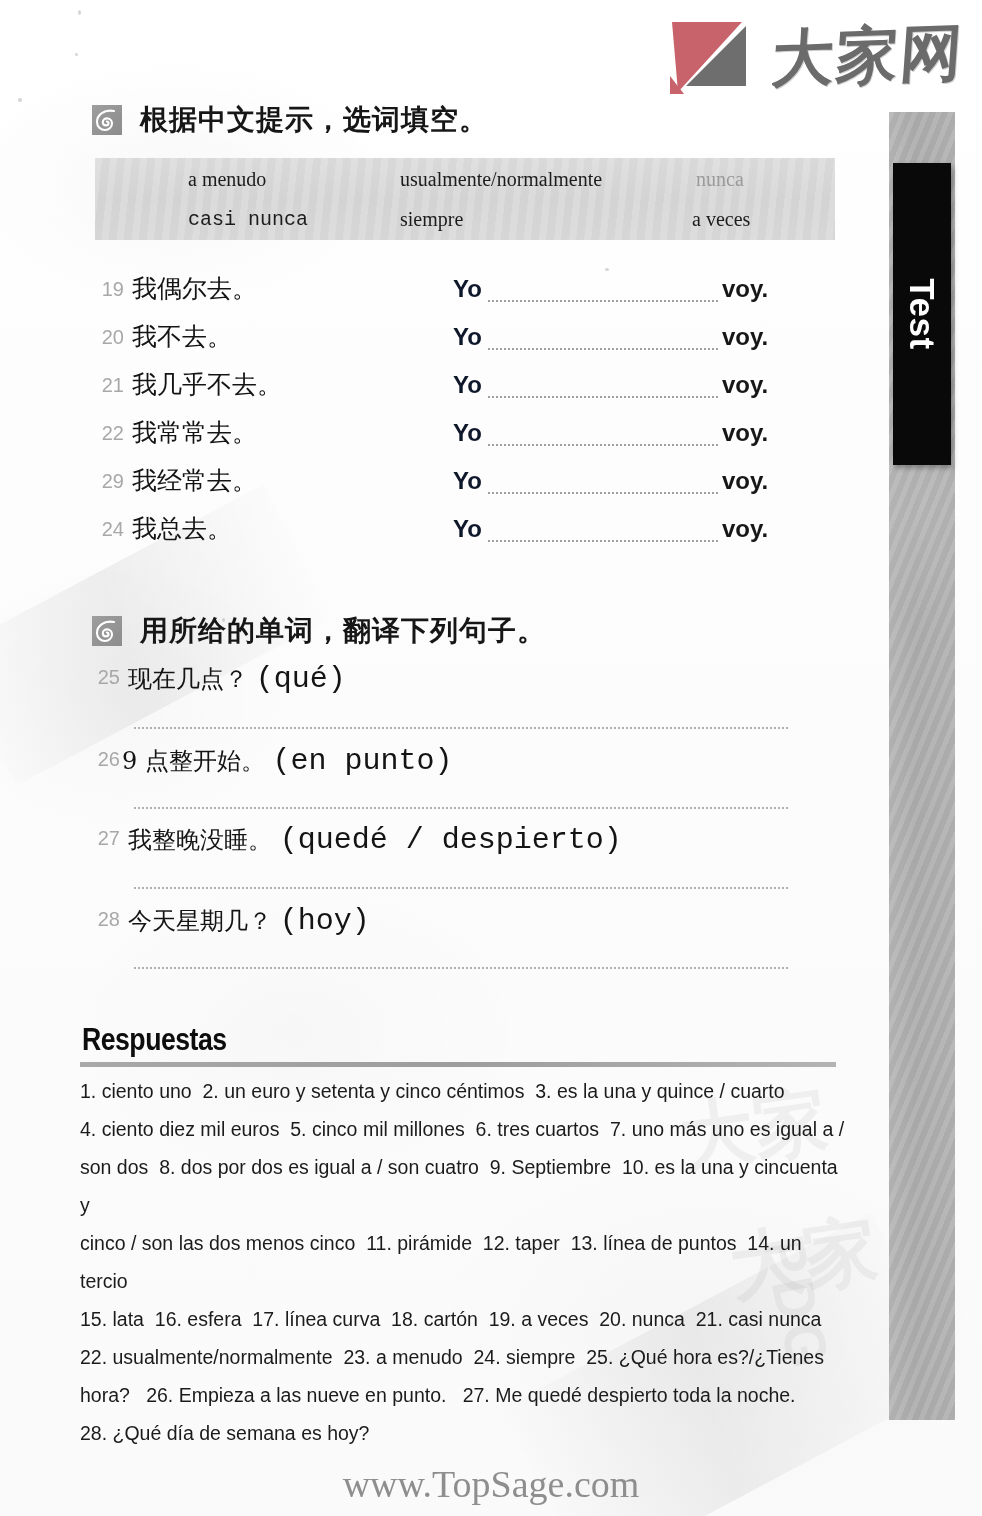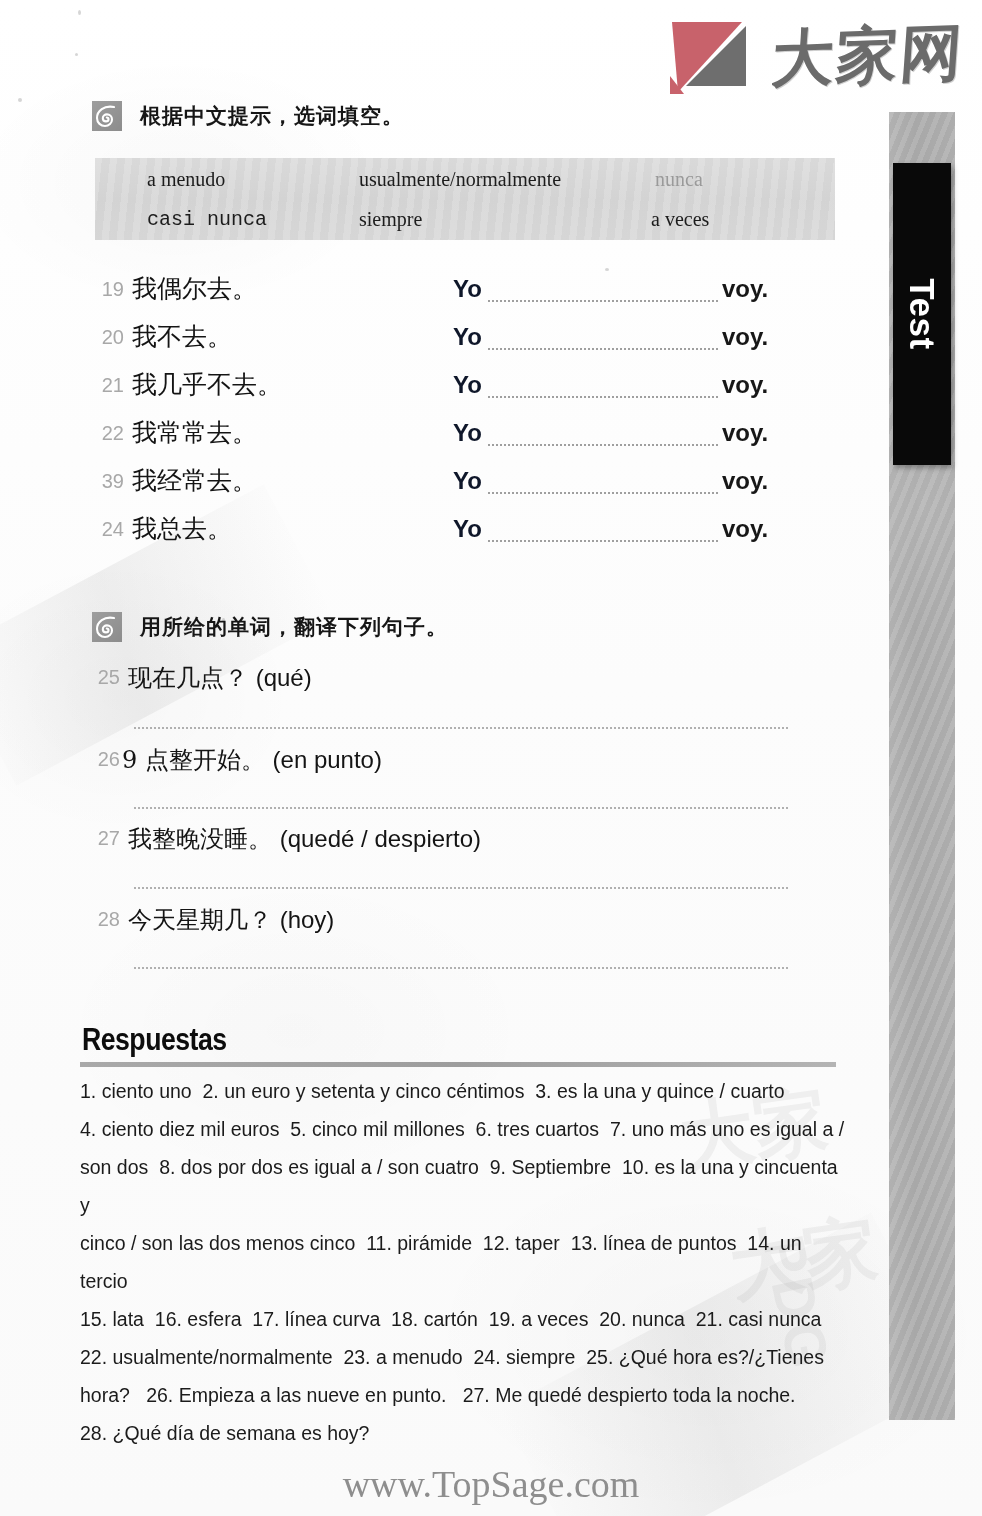--- a/index.html
+++ b/index.html
@@ -179,21 +179,21 @@
     width: 30px;
     height: 30px;
     background: linear-gradient(140deg, #9e9e9e, #8c8c8c);
     flex: none;
     position: relative;
   }
   .ex-badge svg { position: absolute; left: 2px; top: 2px; }
   .ex-title {
     font-family: "DejaVu Sans", sans-serif;
     font-weight: bold;
-    font-size: 21px;
+    font-size: 28px;
     color: #161616;
     letter-spacing: 1px;
     white-space: nowrap;
   }
 
   
   .wordbank {
     position: absolute;
     left: 95px;
     top: 158px;
@@ -211,20 +211,21 @@
     opacity: .7;
     pointer-events: none;
   }
   .wb-cell {
     position: absolute;
     font-family: "Liberation Serif", "DejaVu Serif", serif;
     font-size: 20px;
     color: #1c1c1c;
     white-space: nowrap;
     z-index: 2;
+    margin-left: 41px;
   }
   .wb-faded { color: #9a9a9a; }
 
   
   .fill-row { position: absolute; left: 90px; width: 700px; height: 46px; }
   .q-num {
     position: absolute;
     left: 0;
     top: 6px;
     width: 34px;
@@ -285,22 +286,22 @@
   .tr-text {
     position: absolute;
     left: 40px;
     top: 0;
     font-family: "DejaVu Serif", "Liberation Serif", serif;
     font-size: 24px;
     color: #141414;
     white-space: nowrap;
   }
   .tr-text .hint {
-    font-family: Liberation Sans, sans-serif;
-    font-size: 24px;
+    font-family: Liberation Mono, monospace;
+    font-size: 30px;
   }
   .write-line {
     position: absolute;
     left: 134px;
     width: 654px;
     border-bottom: 2px dotted #b0b0b0;
     height: 1px;
   }
 
   
@@ -432,21 +433,21 @@
       <span class="ans-voy">voy.</span>
     </div>
     <div class="fill-row" style="top:416px;text-decoration:underline;">
       <span class="q-num">22</span>
       <span class="q-cn">我常常去。</span>
       <span class="ans-yo">Yo</span>
       <span class="ans-blank"></span>
       <span class="ans-voy">voy.</span>
     </div>
     <div class="fill-row" style="top:464px;">
-      <span class="q-num">39</span>
+      <span class="q-num">29</span>
       <span class="q-cn">我经常去。</span>
       <span class="ans-yo">Yo</span>
       <span class="ans-blank"></span>
       <span class="ans-voy">voy.</span>
     </div>
     <div class="fill-row" style="top:512px;">
       <span class="q-num">24</span>
       <span class="q-cn">我总去。</span>
       <span class="ans-yo">Yo</span>
       <span class="ans-blank"></span>

